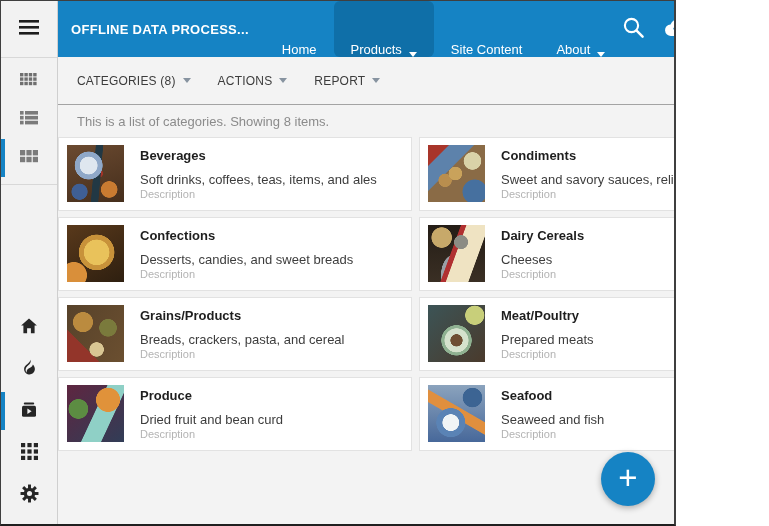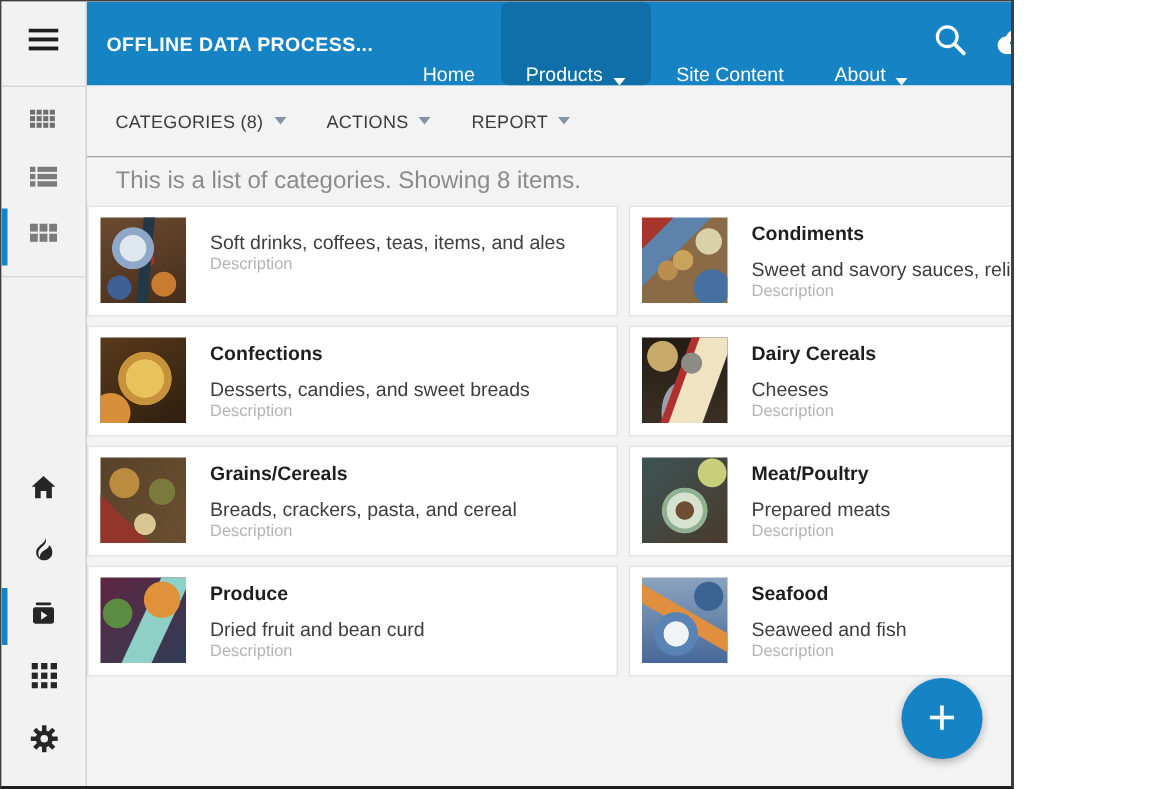--- a/index.html
+++ b/index.html
@@ -37,21 +37,21 @@
     box-shadow:inset 0 0 0 1px rgba(255,255,255,.65);}
   .dots{display:flex;gap:3.5px;cursor:pointer;}
   .dots i{width:4.5px;height:4.5px;border-radius:50%;background:#fff;}
 
   
   .toolbar{height:48px;flex:0 0 48px;display:flex;align-items:center;gap:27px;padding-left:19px;
     background:#f3f3f3;border-bottom:1px solid #a3a3a3;}
   .menu{display:flex;align-items:center;gap:7px;font-size:12px;color:#3c3c3c;letter-spacing:.2px;cursor:pointer;}
   .caret-gray{width:0;height:0;border-left:4.5px solid transparent;border-right:4.5px solid transparent;border-top:5px solid #8793a0;}
   .statusbar{height:32px;flex:0 0 32px;display:flex;align-items:center;padding-left:19px;
-    font-size:16px;color:#8b8b8b;background:#f3f3f3;}
+    font-size:13px;color:#8b8b8b;background:#f3f3f3;}
 
   
   .cards-viewport{flex:1;overflow:hidden;background:#f3f3f3;}
   .cards-grid{display:grid;grid-template-columns:354px 357px;grid-auto-rows:74px;gap:6px 7px;width:730px;}
   .card{background:#fff;border:1px solid #e2e2e2;display:flex;padding:7px 8px;cursor:pointer;overflow:hidden;}
   .thumb{width:57px;height:57px;flex:0 0 57px;}
   .card-text{margin-left:16px;display:flex;flex-direction:column;min-width:0;}
   .card-title{font-size:13px;font-weight:bold;color:#1e1e1e;margin-top:3px;}
   .card-desc{font-size:13px;color:#3d3d3d;margin-top:9px;white-space:nowrap;overflow:hidden;}
   .card-label{font-size:11px;color:#b3b3b3;margin-top:1px;}
@@ -298,20 +298,21 @@
     <div class="statusbar">
       <span>This is a list of categories. Showing 8 items.</span>
     </div>
 
     <div class="cards-viewport">
       <div class="cards-grid">
 
         <div class="card">
           <div class="thumb" data-photo="beverages-photo"></div>
           <div class="card-text">
+            <div class="card-title">Beverages</div>
             <div class="card-desc">Soft drinks, coffees, teas, items, and ales</div>
             <div class="card-label">Description</div>
           </div>
         </div>
 
         <div class="card">
           <div class="thumb" data-photo="condiments-photo"></div>
           <div class="card-text">
             <div class="card-title">Condiments</div>
             <div class="card-desc">Sweet and savory sauces, relishes, spreads, and seasonings</div>
@@ -333,21 +334,21 @@
           <div class="card-text">
             <div class="card-title">Dairy Cereals</div>
             <div class="card-desc">Cheeses</div>
             <div class="card-label">Description</div>
           </div>
         </div>
 
         <div class="card">
           <div class="thumb" data-photo="grains-cereals-photo"></div>
           <div class="card-text">
-            <div class="card-title">Grains/Cereals</div>
+            <div class="card-title">Grains/Products</div>
             <div class="card-desc">Breads, crackers, pasta, and cereal</div>
             <div class="card-label">Description</div>
           </div>
         </div>
 
         <div class="card">
           <div class="thumb" data-photo="meat-poultry-photo"></div>
           <div class="card-text">
             <div class="card-title">Meat/Poultry</div>
             <div class="card-desc">Prepared meats</div>

